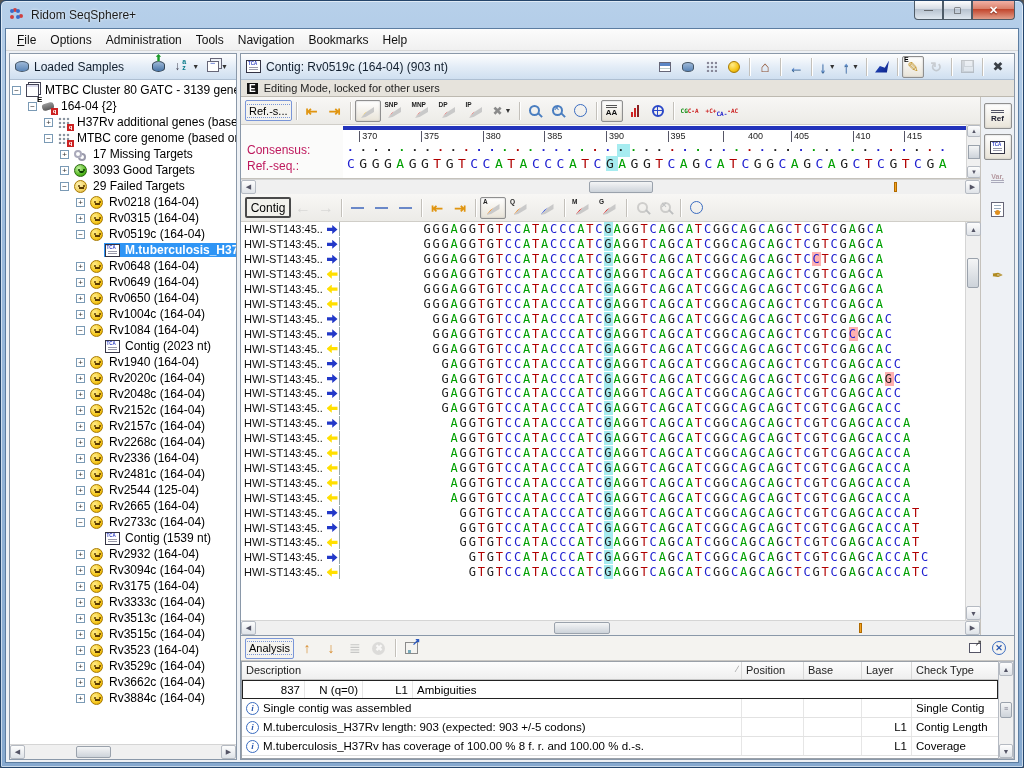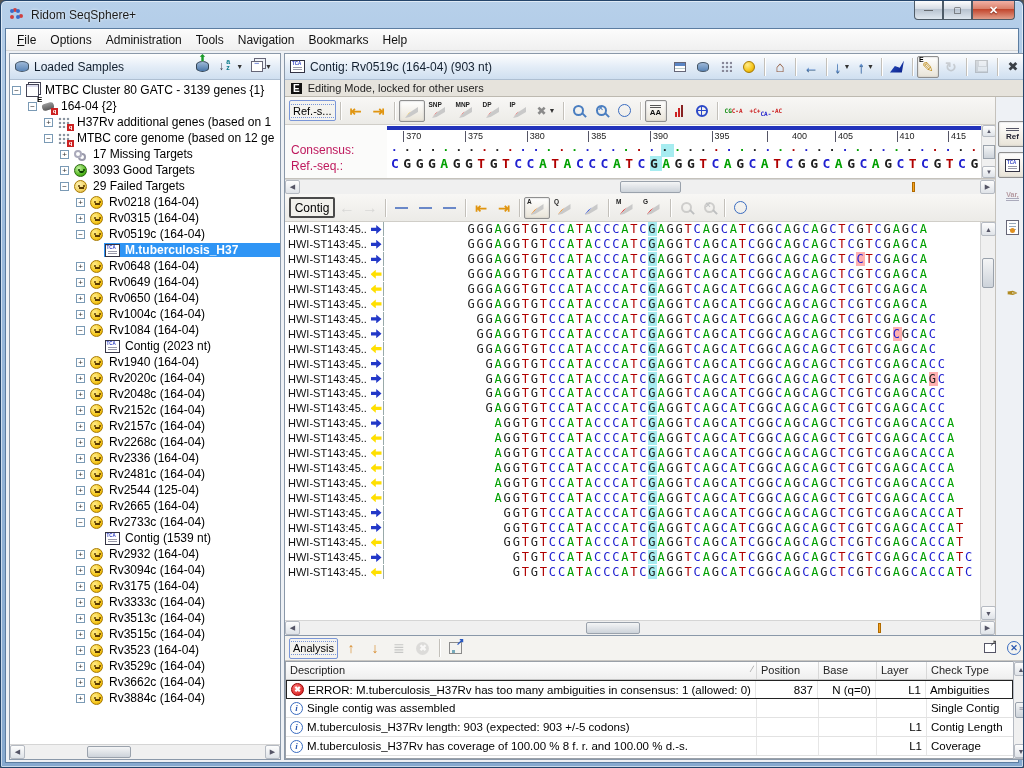--- a/index.html
+++ b/index.html
@@ -143,42 +143,42 @@
   .vscroll .sthumb { left:1px; width:12px; }
   .smark { position:absolute; top:2px; width:3px; height:10px; background:#f5a220; border:1px solid #b06a00; }
   .grip { font-size:7px; color:#778; text-align:center; line-height:12px; }
 
   
   .ed-banner { height:17px; flex:none; background:#e6e3dc; border-bottom:1px solid #bdb9b0; display:flex; align-items:center; gap:6px; padding:0 6px; font-size:11px; color:#222; }
   .ed-banner .eflag { font-weight:bold; font-size:10px; background:#111; color:#fff; padding:0 2px; line-height:11px; }
   .toolbar { height:28px; flex:none; background:linear-gradient(#f8f7f5,#ecebe7); border-bottom:1px solid #d0cec8; display:flex; align-items:center; padding:0 4px; gap:1px; }
   .mid { flex:1; display:flex; min-height:0; }
   .edcol { flex:1; display:flex; flex-direction:column; min-width:0; }
-  .strip { width:34px; flex:none; border-left:1px solid #c5c2bc; background:#eef1f5; display:flex; flex-direction:column; align-items:center; padding-top:24px; gap:5px; }
+  .strip { width:34px; flex:none; border-left:1px solid #c5c2bc; background:#eef1f5; display:flex; flex-direction:column; align-items:center; padding-top:6px; gap:5px; }
   .strip .tb { width:28px; height:26px; }
   .strip-label { font-size:8px; font-weight:bold; color:#223; border-top:3px double #556; padding-top:1px; }
   .strip-var { font-size:7px; font-weight:bold; color:#b59aa0; border-bottom:3px double #aab; }
   .strip-report { width:13px; height:15px; border:1px solid #667; background:#fff; position:relative; }
   .strip-report::before { content:""; position:absolute; left:2px; top:2px; right:2px; height:7px; background:repeating-linear-gradient(0deg,#9ab 0 1px,transparent 1px 3px); }
   .strip-report::after { content:""; position:absolute; left:3px; bottom:1px; width:5px; height:5px; border-radius:50%; background:#e09020; }
   .strip-pen::before { content:"✒"; font-size:14px; color:#b08a20; }
   .strip-gap { height:30px; }
 
   
   .refview { height:54px; flex:none; border-bottom:1px solid #c5c2bc; display:flex; background:#fff; }
   .reflabels { width:102px; flex:none; font-size:12px; color:#be185d; padding-left:6px; background:#fbfbfa; }
   .reflabels div { height:16px; line-height:16px; }
   .reflabels .spacer { height:17px; }
   .refseqarea { flex:1; position:relative; overflow:hidden; }
   .bluebar { position:absolute; left:0; right:0; top:1px; height:4px; background:#2233bb; }
   .ruler { position:absolute; left:0; right:0; top:6px; height:12px; }
   .rlabel { position:absolute; top:0; font-size:9px; color:#222; border-left:1px solid #556; padding-left:2px; height:11px; line-height:11px; }
   .seqline { position:absolute; left:0; white-space:nowrap; font-family:"DejaVu Sans Mono",monospace; }
   .consline { top:19px; font-size:11px; letter-spacing:6.25px; font-weight:bold; }
-  .refline { top:31px; font-size:13px; letter-spacing:4.5px;font-weight:bold; }
+  .refline { top:31px; font-size:13px; letter-spacing:4.5px; }
   .b-a{color:#00a000;} .b-c{color:#2020d0;} .b-g{color:#202020;} .b-t{color:#b00000;}
   .cy { background:#a6ecf0; }
   .mm { background:#ffb0b0; }
   .refvscroll { width:14px; flex:none; border-left:1px solid #d5d5d5; background:#f0f0f0; display:flex; flex-direction:column; justify-content:space-between; }
   .refvscroll .sbtn { width:14px; height:12px; font-size:6px; }
   .refvscroll .mini { width:12px; height:14px; margin:1px; background:linear-gradient(#f4f5f6,#cdd3da); border:1px solid #9aa2ac; }
 
   
   .reads { flex:1; min-height:0; display:flex; background:#fff; }
   .readrows { flex:1; overflow:hidden; position:relative; }
@@ -240,21 +240,21 @@
         <span class="menu-item">Options</span>
         <span class="menu-item">Administration</span>
         <span class="menu-item">Tools</span>
         <span class="menu-item">Navigation</span>
         <span class="menu-item">Bookmarks</span>
         <span class="menu-item">Help</span>
       </div>
 
     <div class="main">
 
-      <div class="panel" style="width:272px; flex:none;">
+      <div class="panel" style="width:228px; flex:none;">
         <div class="phead">
           <span class="ic ic-cyl" style="width:14px;height:11px;"></span>
           <span class="ptitle">Loaded Samples</span>
           <span id="sidebar-toolbar" style="display:flex;align-items:center;gap:2px;">
               <button class="tb">
                 <span class="ic ic-db-up-green"></span>
               </button>
               <button class="tb">
                 <span class="ic ic-sort-az"></span>
                 <span class="caret">▼</span>
@@ -1064,24 +1064,20 @@
             <div class="table">
               <div class="thead" id="an-head">
                   <span class="th c-desc">Description<span class="sort">∕</span></span>
                   <span class="th c-pos">Position</span>
                   <span class="th c-base">Base</span>
                   <span class="th c-layer">Layer</span>
                   <span class="th c-check">Check Type</span>
                 </div>
               <div id="an-body">
                   <div class="trowa selrow">
-                    <span class="td c-desc">
-                      <span class="st-ic error"></span>
-                      <span style="overflow: hidden; white-space: nowrap;">ERROR: M.tuberculosis_H37Rv has too many ambiguities in consensus: 1 (allowed: 0)</span>
-                    </span>
                     <span class="td c-pos num">837</span>
                     <span class="td c-base num">N (q=0)</span>
                     <span class="td c-layer num">L1</span>
                     <span class="td c-check">Ambiguities</span>
                   </div>
                   <div class="trowa">
                     <span class="td c-desc">
                       <span class="st-ic info"></span>
                       <span style="overflow: hidden; white-space: nowrap;">Single contig was assembled</span>
                     </span>

